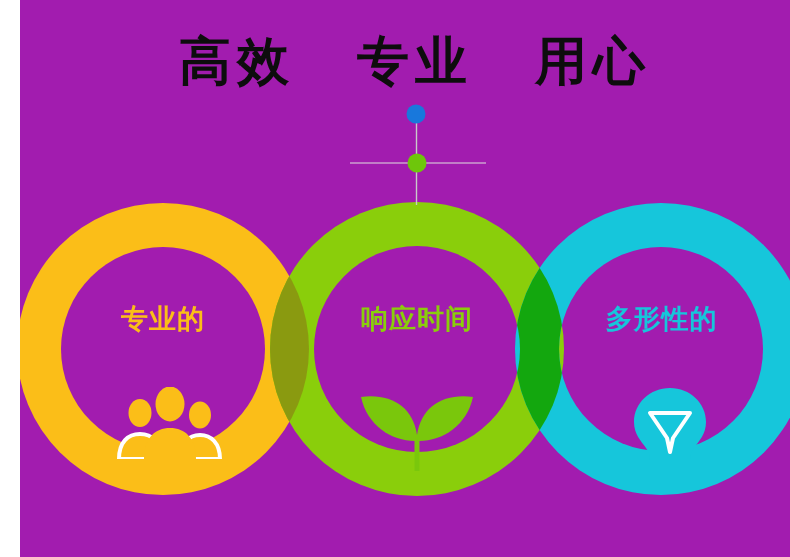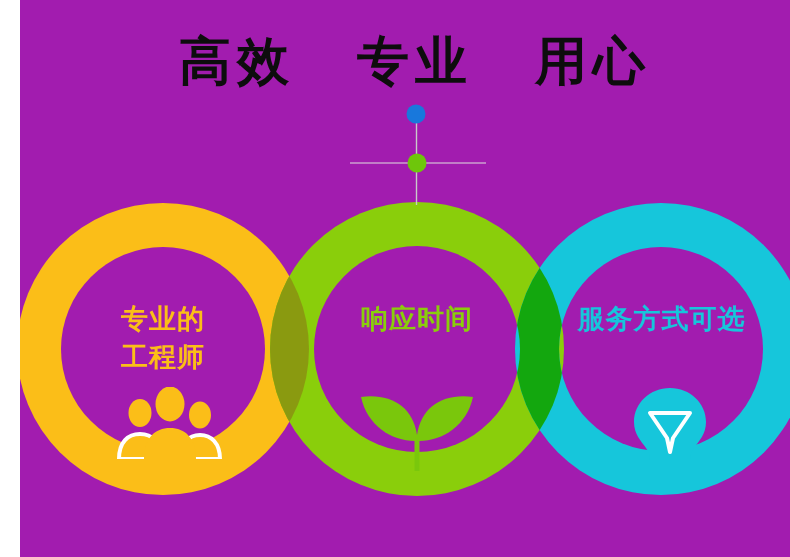--- a/index.html
+++ b/index.html
@@ -159,29 +159,28 @@
 
   <svg id="connector" viewBox="0 0 790 557">
     <line x1="396.5" y1="120" x2="396.5" y2="205" stroke="#c9c9c9" stroke-width="1.4"></line>
     <line x1="330" y1="163" x2="466" y2="163" stroke="#e0e0e0" stroke-width="1.2"></line>
     <circle cx="396" cy="114" r="9.5" fill="#1878dc"></circle>
     <circle cx="397" cy="163" r="9.5" fill="#6ec60b"></circle>
   </svg>
 
   <div class="ring-label" id="label-1">
     <span>专业的</span>
-    <span class="l2">工程师</span>
   </div>
 
   <div class="ring-label" id="label-2">
     <span>响应时间</span>
   </div>
 
   <div class="ring-label" id="label-3">
-    <span class="l2">服务方式可选</span>
+    <span>多形性的</span>
   </div>
 
   <svg class="pictogram" id="pic-1" width="110" height="72" viewBox="0 0 110 72">
 
     <ellipse cx="25" cy="26" rx="11.5" ry="14" fill="#fbbe18"></ellipse>
     <path d="M4 72 C4 55 13 47 25 47 C37 47 46 55 46 72 Z" fill="#fbbe18"></path>
 
     <ellipse cx="85" cy="28" rx="11" ry="13.5" fill="#fbbe18"></ellipse>
     <path d="M65 72 C65 56 74 48 85 48 C96 48 105 56 105 72 Z" fill="#fbbe18"></path>
 

